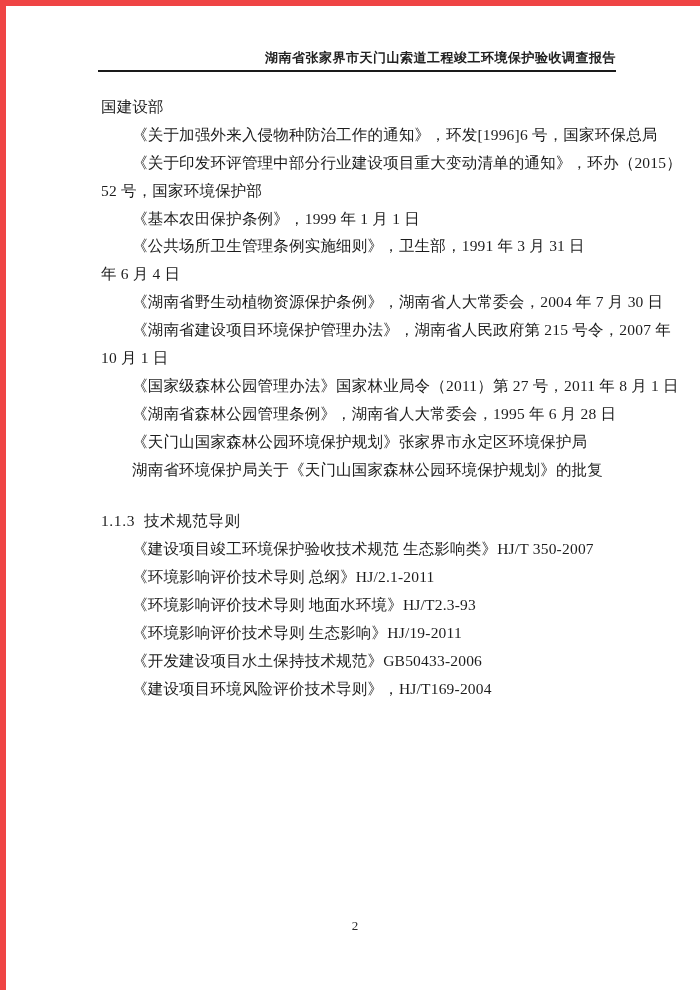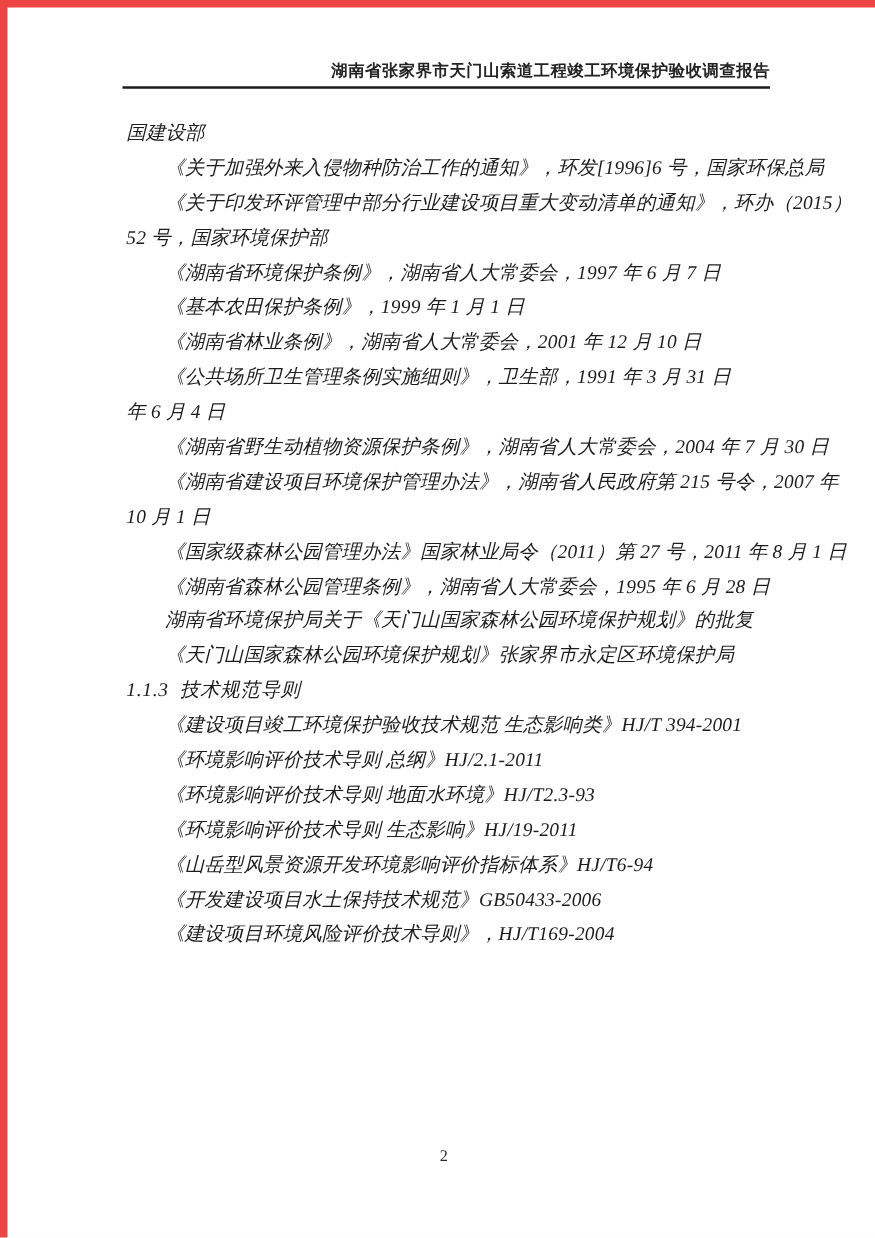--- a/index.html
+++ b/index.html
@@ -37,24 +37,23 @@
     position: absolute;
     top: 87px; left: 95px; right: 86px;
   }
   .doc-line {
     height: 27.9px;
     line-height: 27.9px;
     font-size: 15.5px;
     white-space: pre;
     letter-spacing: 0.2px;
     color: #1c1c1c;
-    font-style: italic;
   }
   .doc-line.indent { padding-left: 31px; }
-  .doc-line.heading { letter-spacing: 0.6px; }
+  .doc-line.heading { letter-spacing: 0.6px; margin-top: 24px; }
   .footer {
     position: absolute;
     top: 910px; left: 0; right: 0;
     text-align: center;
   }
   .page-number {
     font-size: 13px;
     color: #2a2a2a;
   }
 </style>
@@ -66,38 +65,35 @@
   <div class="header">
     <span class="header-title">湖南省张家界市天门山索道工程竣工环境保护验收调查报告</span>
     <div class="header-rule"></div>
   </div>
 
   <div class="body-text">
       <div class="doc-line">国建设部</div>
       <div class="doc-line indent">《关于加强外来入侵物种防治工作的通知》，环发[1996]6 号，国家环保总局</div>
       <div class="doc-line indent">《关于印发环评管理中部分行业建设项目重大变动清单的通知》，环办（2015）</div>
       <div class="doc-line">52 号，国家环境保护部</div>
-      <div class="doc-line indent">《湖南省环境保护条例》，湖南省人大常委会，1997 年 6 月 7 日</div>
       <div class="doc-line indent">《基本农田保护条例》，1999 年 1 月 1 日</div>
-      <div class="doc-line indent">《湖南省林业条例》，湖南省人大常委会，2001 年 12 月 10 日</div>
       <div class="doc-line indent">《公共场所卫生管理条例实施细则》，卫生部，1991 年 3 月 31 日</div>
       <div class="doc-line">年 6 月 4 日</div>
       <div class="doc-line indent">《湖南省野生动植物资源保护条例》，湖南省人大常委会，2004 年 7 月 30 日</div>
       <div class="doc-line indent">《湖南省建设项目环境保护管理办法》，湖南省人民政府第 215 号令，2007 年</div>
       <div class="doc-line">10 月 1 日</div>
       <div class="doc-line indent">《国家级森林公园管理办法》国家林业局令（2011）第 27 号，2011 年 8 月 1 日</div>
       <div class="doc-line indent">《湖南省森林公园管理条例》，湖南省人大常委会，1995 年 6 月 28 日</div>
+      <div class="doc-line indent">《天门山国家森林公园环境保护规划》张家界市永定区环境保护局</div>
       <div class="doc-line indent">湖南省环境保护局关于《天门山国家森林公园环境保护规划》的批复</div>
-      <div class="doc-line indent">《天门山国家森林公园环境保护规划》张家界市永定区环境保护局</div>
       <div class="doc-line heading">1.1.3  技术规范导则</div>
-      <div class="doc-line indent">《建设项目竣工环境保护验收技术规范 生态影响类》HJ/T 394-2001</div>
+      <div class="doc-line indent">《建设项目竣工环境保护验收技术规范 生态影响类》HJ/T 350-2007</div>
       <div class="doc-line indent">《环境影响评价技术导则 总纲》HJ/2.1-2011</div>
       <div class="doc-line indent">《环境影响评价技术导则 地面水环境》HJ/T2.3-93</div>
       <div class="doc-line indent">《环境影响评价技术导则 生态影响》HJ/19-2011</div>
-      <div class="doc-line indent">《山岳型风景资源开发环境影响评价指标体系》HJ/T6-94</div>
       <div class="doc-line indent">《开发建设项目水土保持技术规范》GB50433-2006</div>
       <div class="doc-line indent">《建设项目环境风险评价技术导则》，HJ/T169-2004</div>
     </div>
 
   <div class="footer">
     <span class="page-number">2</span>
   </div>
 
 </div>
 

